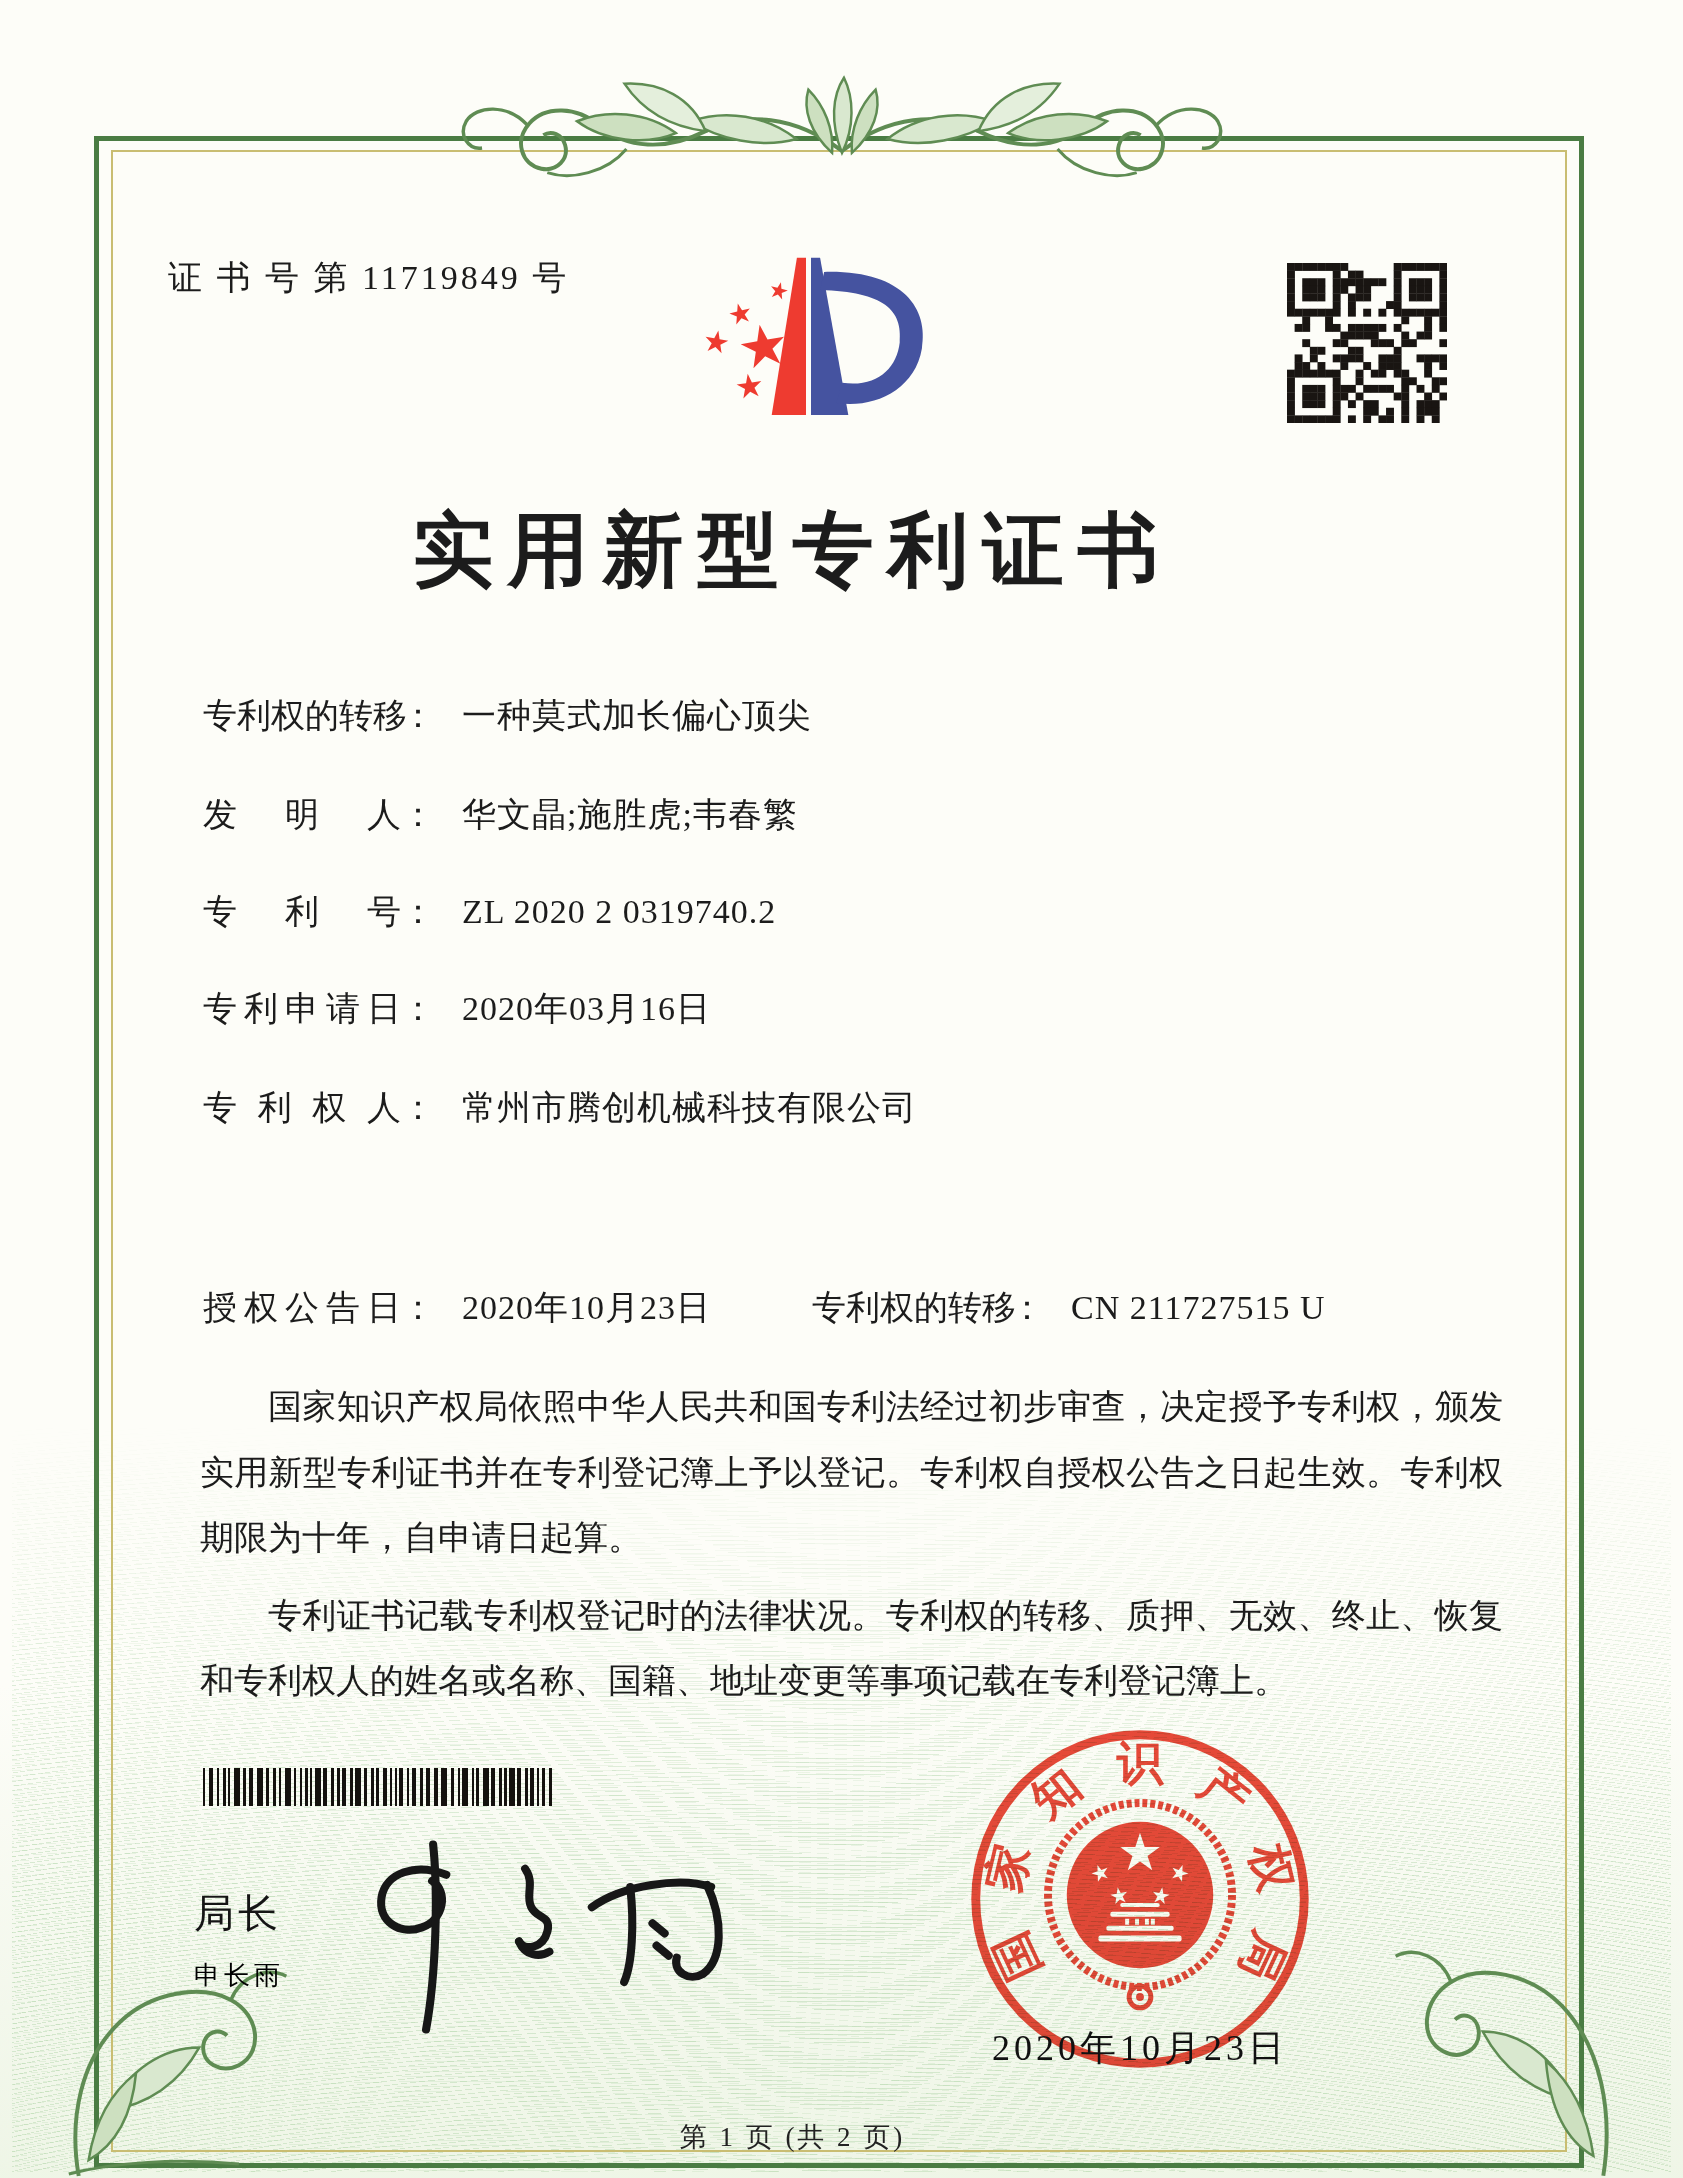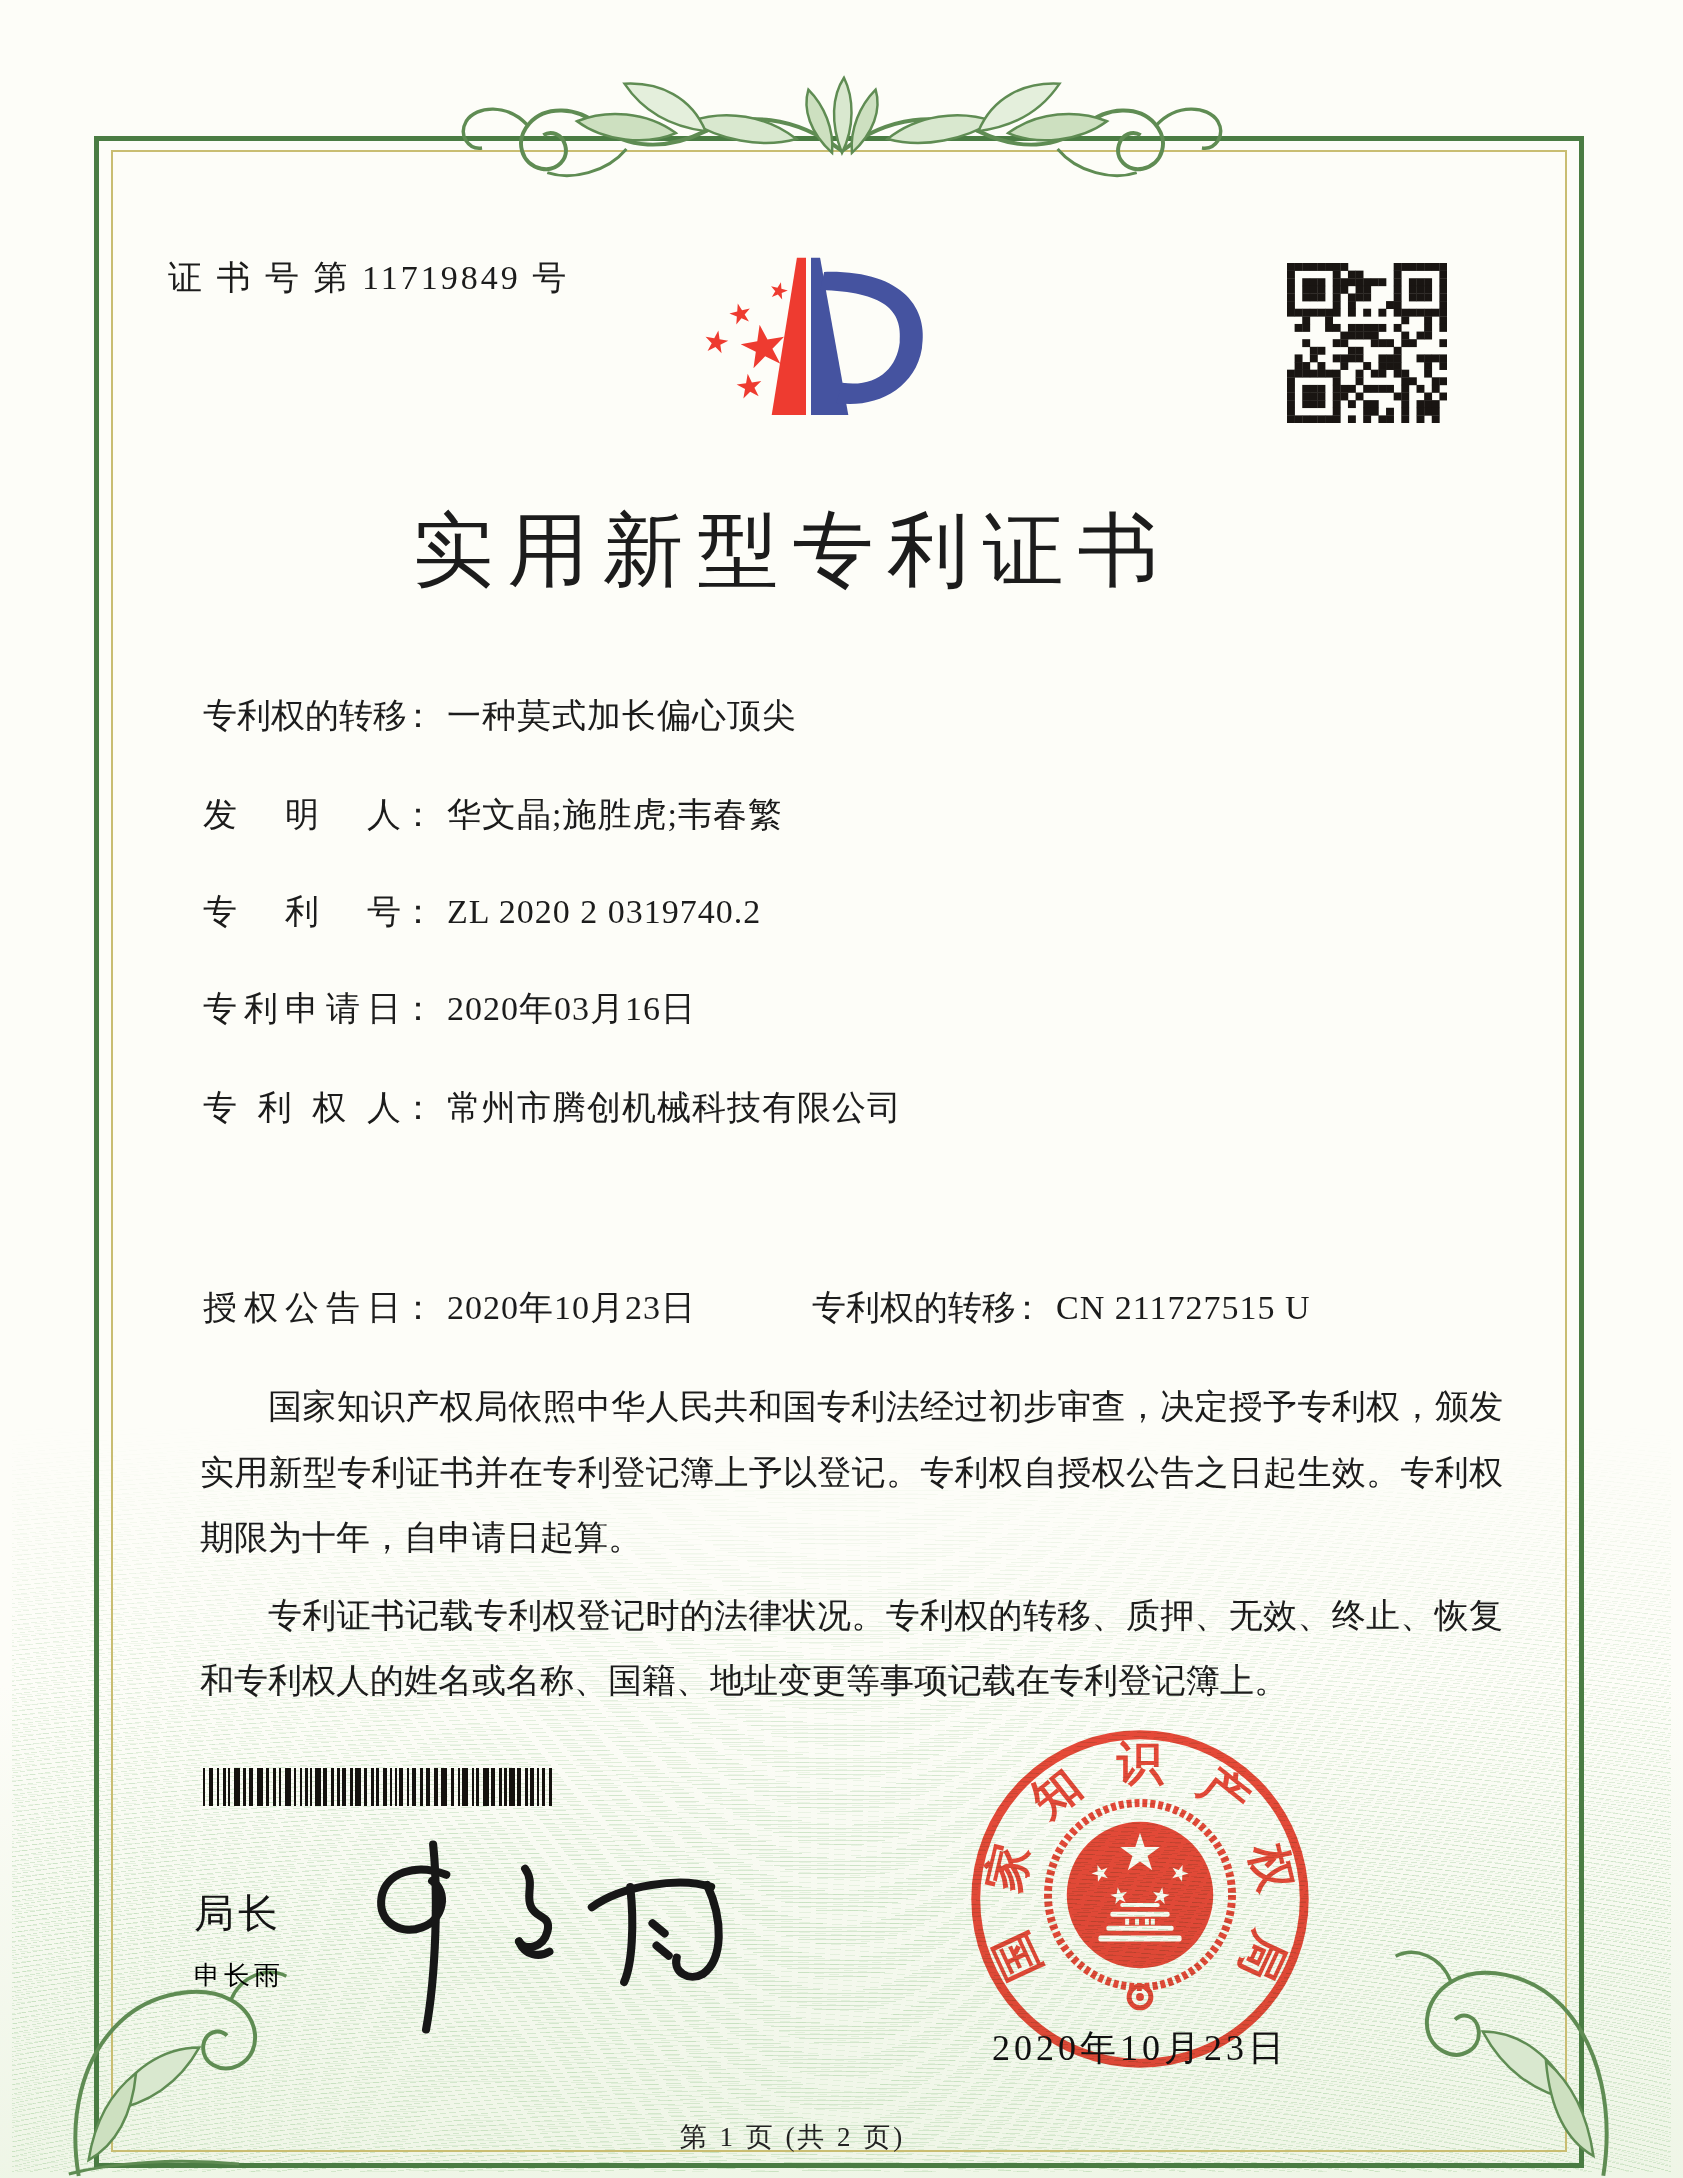--- a/index.html
+++ b/index.html
@@ -34,30 +34,30 @@
   .ornament{position:absolute;}
   
   .cert-no{
     position:absolute; left:168px; top:255px; font-size:34px; letter-spacing:3px;
     white-space:nowrap;
   }
   .logo{position:absolute; left:683px; top:243px;}
   .qr{position:absolute; left:1287px; top:263px;}
   .doc-title{
     position:absolute; left:50px; top:497px; width:1485px; text-align:center;
-    font-size:81px; font-weight:normal; letter-spacing:14px; white-space:nowrap;
+    font-size:81px; font-weight:bold; letter-spacing:14px; white-space:nowrap;
   }
   
   .frow{position:absolute; left:203px; font-size:34px; white-space:nowrap; height:48px;}
   .flabel{
     display:inline-block; width:198px; vertical-align:bottom;
     text-align:justify; text-align-last:justify;
   }
   .fcolon{display:inline-block;}
-  .fvalue{margin-left:12px; letter-spacing:1px;}
+  .fvalue{margin-left:27px; letter-spacing:1px;}
   .g2{position:absolute; left:609px; top:0; white-space:nowrap;}
   
   .bodytext{
     position:absolute; left:188px; top:1362px; width:1327px;
     font-size:34px; line-height:1.93; text-align:justify;
   }
   .bodytext p{margin:12px; text-indent:2em;}
   
   .barcode{
     position:absolute; left:203px; top:1768px; width:354px; height:38px;

